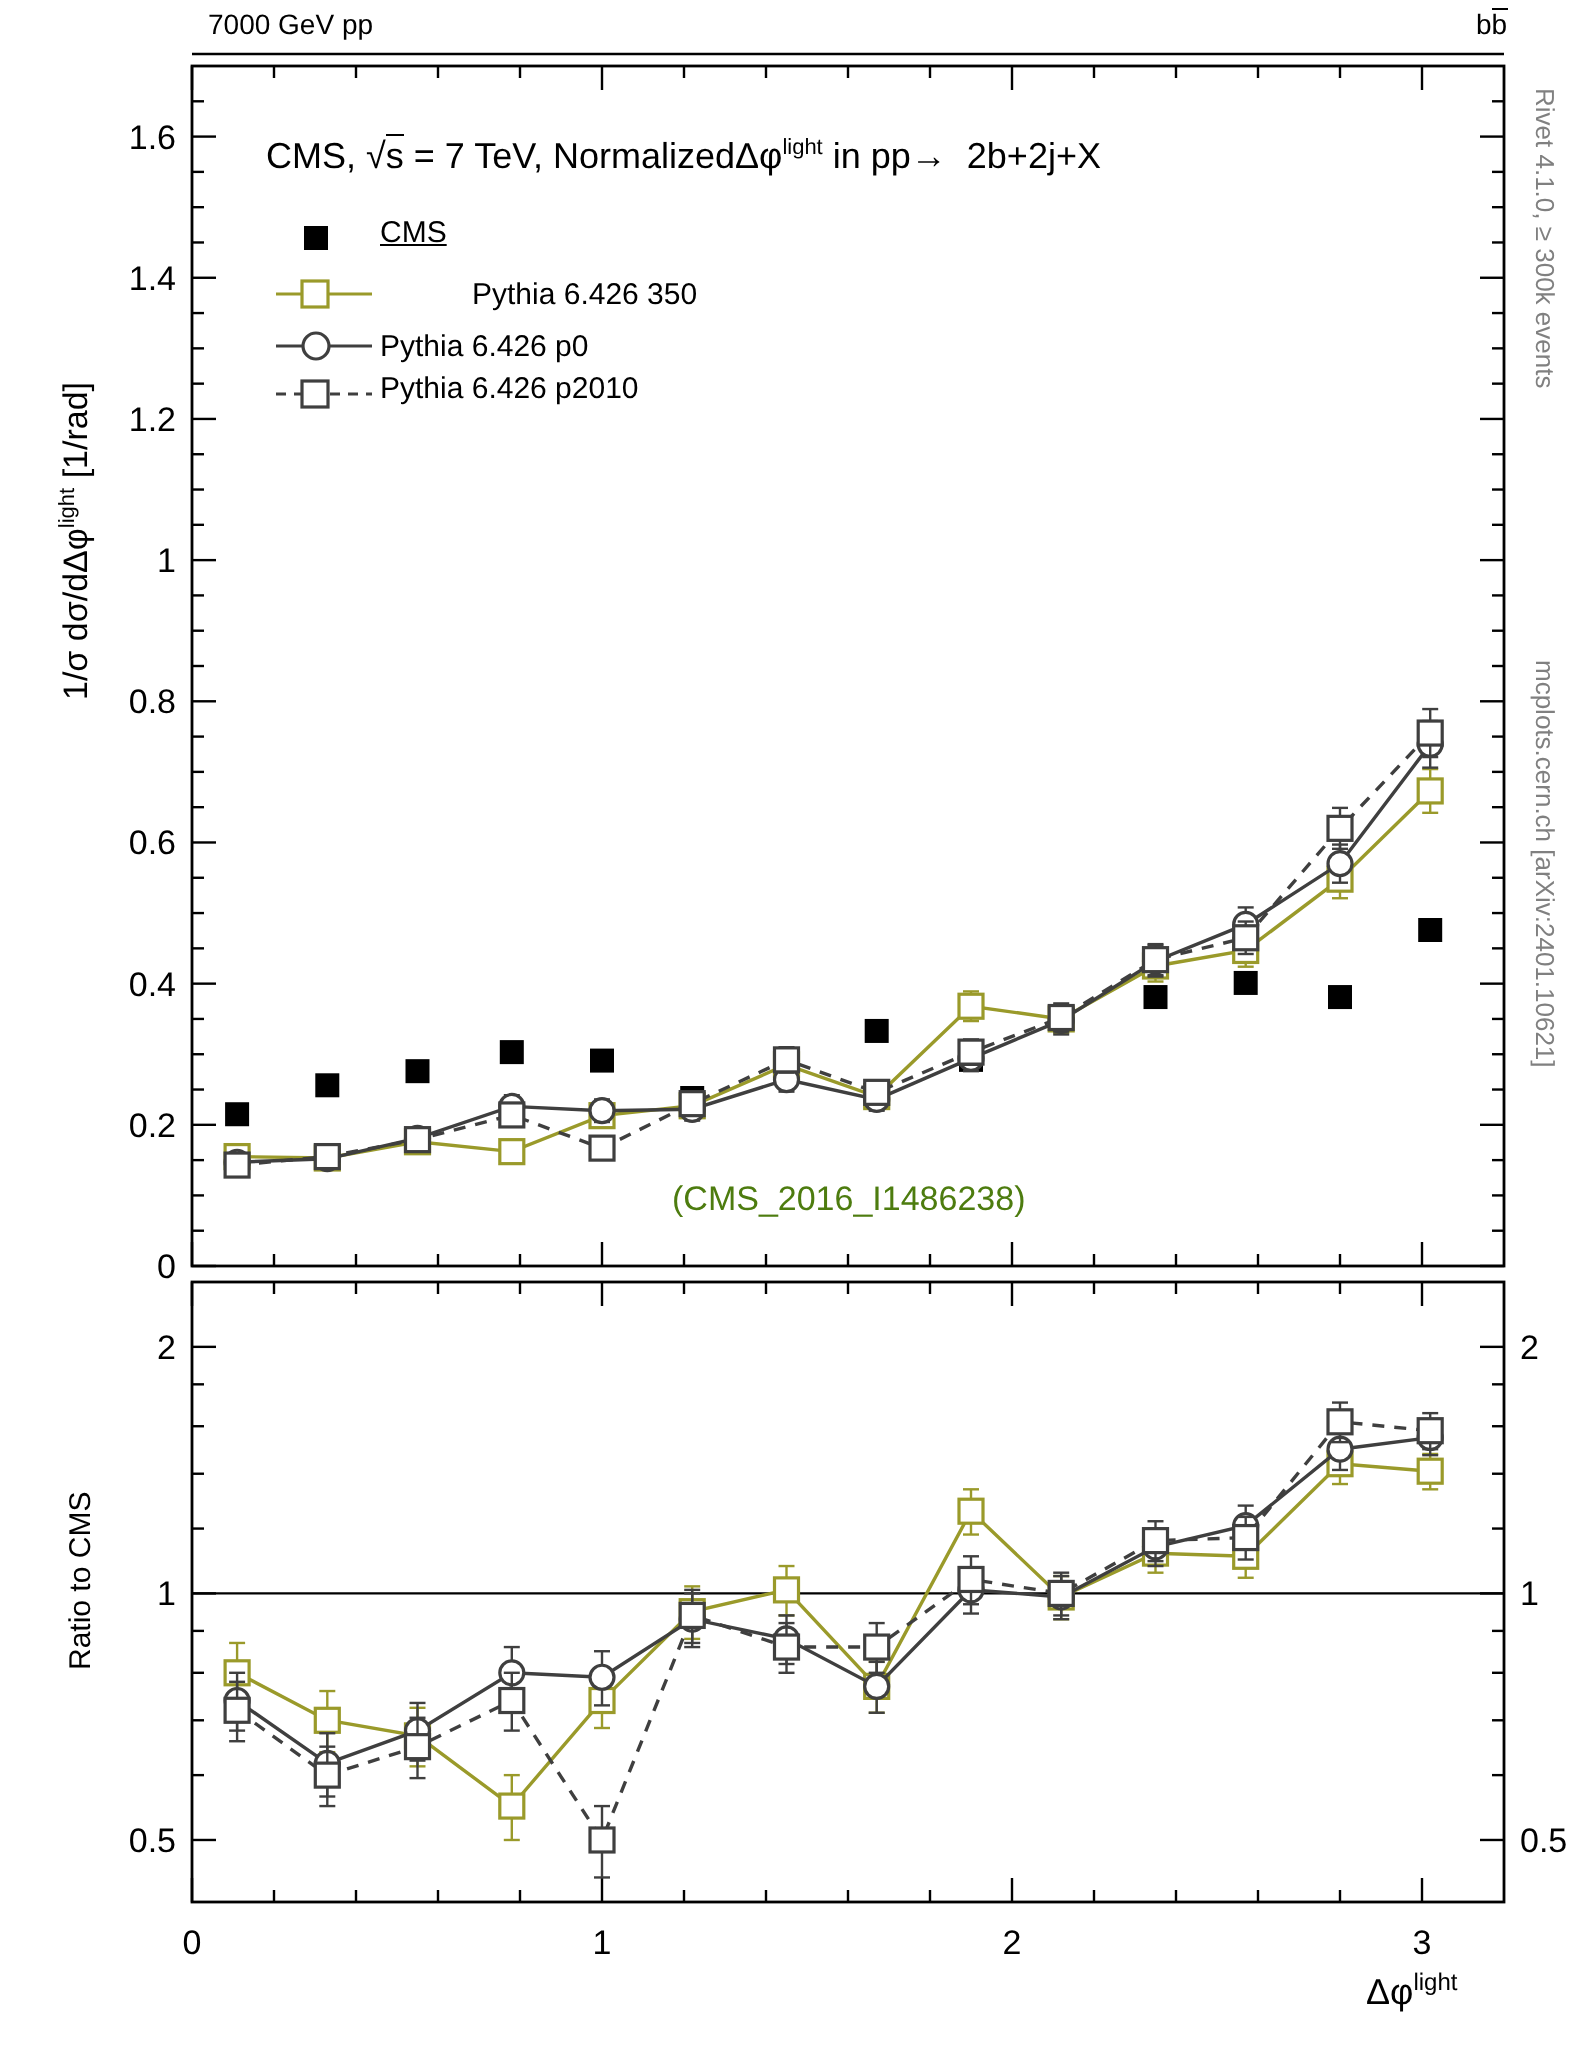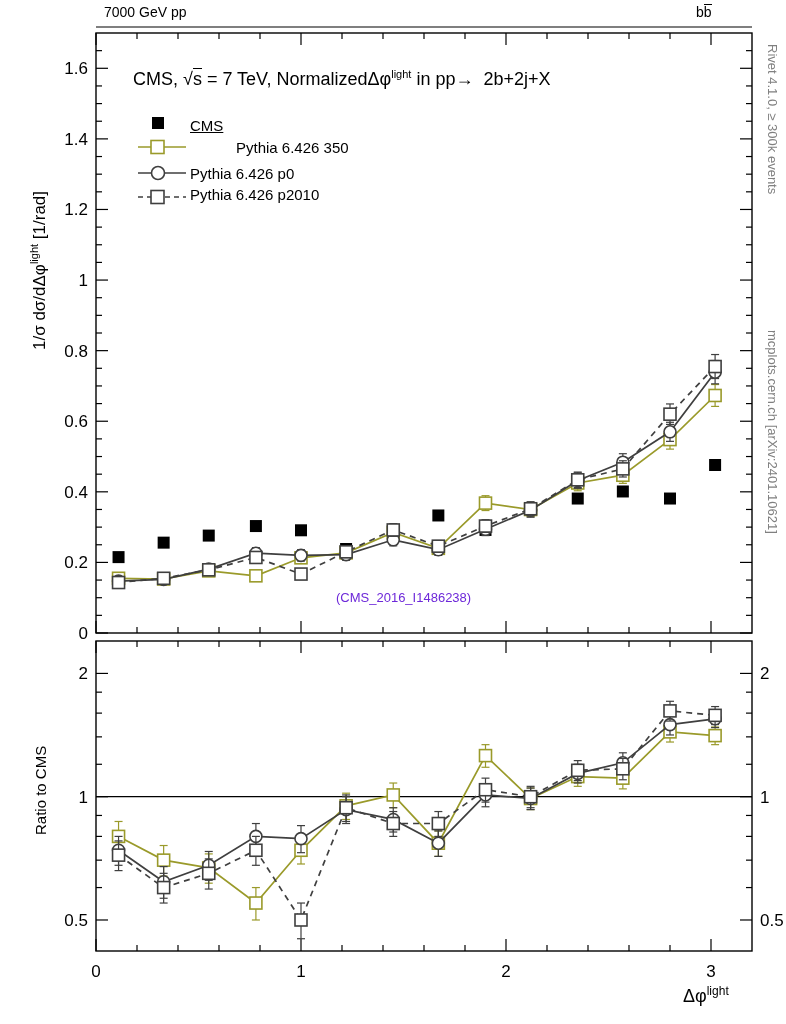--- a/index.html
+++ b/index.html
@@ -5,31 +5,31 @@
   html,body{margin:0;padding:0;background:#ffffff;}
   body{width:786px;height:1024px;font-family:"Liberation Sans",sans-serif;color:#000;}
   #root{position:relative;width:786px;height:1024px;}
   .abs{position:absolute;}
   .txt{font-family:"Liberation Sans",sans-serif;color:#000;white-space:nowrap;}
   .hdr{font-size:14px;}
   .side{font-size:13px;fill:#808080;color:#808080;}
   .axlbl{font-size:17px;}
   .legend{font-size:15px;}
   .title{font-size:18px;}
-  .watermark{font-size:13px;color:#6d28d9;}
+  .watermark{font-size:17px;color:#4d7c0f;}
   svg{display:block;}
   .rot{transform-origin:0 0;}
 </style>
 </head>
 <body>
 
 <div id="root">
 
   <div class="abs txt hdr" style="left:104px;top:4px;">7000 GeV pp</div>
-  <div class="abs txt hdr" style="left:696px;top:4px;">
+  <div class="abs txt hdr" style="left:738px;top:4px;">
     <span style="display:inline-block;">b<span style="border-top:1px solid #000;display:inline-block;line-height:1;">b</span></span>
   </div>
 
   <div class="abs" style="left:766px;top:44px;width:20px;height:280px;">
     <div class="txt side rot" style="position:absolute;left:14px;top:0;transform:rotate(90deg);font-size:13px;color:#808080;">Rivet 4.1.0, ≥ 300k events</div>
   </div>
   <div class="abs" style="left:766px;top:330px;width:20px;height:300px;">
     <div class="txt side rot" style="position:absolute;left:14px;top:0;transform:rotate(90deg);font-size:13px;color:#808080;">mcplots.cern.ch [arXiv:2401.10621]</div>
   </div>
 
@@ -609,21 +609,21 @@
         <text x="506" y="977" text-anchor="middle" font-size="17" font-family="Liberation Sans, sans-serif" fill="#000">2</text>
         <text x="711" y="977" text-anchor="middle" font-size="17" font-family="Liberation Sans, sans-serif" fill="#000">3</text>
       </g>
   </svg>
 
   <div class="abs txt title" style="left:133px;top:68px;">
     CMS, √<span style="border-top:1px solid #000;">s</span> = 7 TeV, NormalizedΔφ<sup style="font-size:11px;">light</sup> in pp→&nbsp; 2b+2j+X
   </div>
 
   <div class="abs" style="left:134px;top:108px;">
-    <div style="display:flex;align-items:flex-end;height:26px;text-decoration:underline;">
+    <div style="display:flex;align-items:flex-start;height:26px;text-decoration:underline;">
       <svg width="56" height="22">
         <rect x="18" y="5" width="12" height="12" fill="#000"></rect>
       </svg>
       <span class="txt legend">CMS</span>
     </div>
     <div style="display:flex;align-items:center;height:26px;gap:46px;">
       <svg width="56" height="22">
         <line x1="4" y1="11" x2="52" y2="11" stroke="#9a9a2a" stroke-width="1.6"></line>
         <rect x="17" y="4.5" width="13" height="13" fill="#fff" stroke="#9a9a2a" stroke-width="1.6"></rect>
       </svg>

